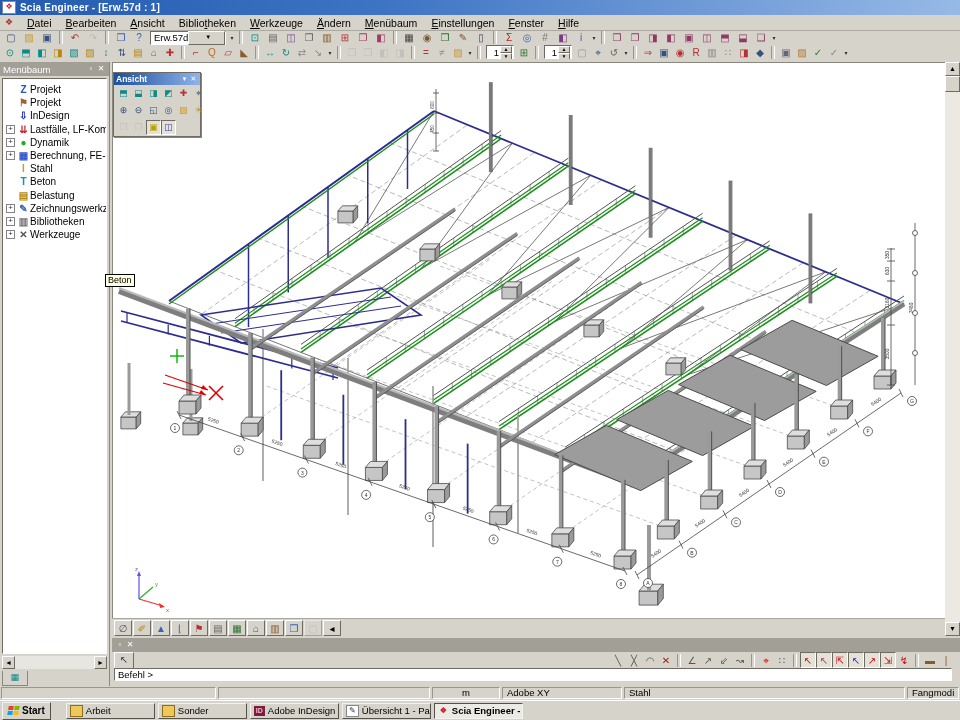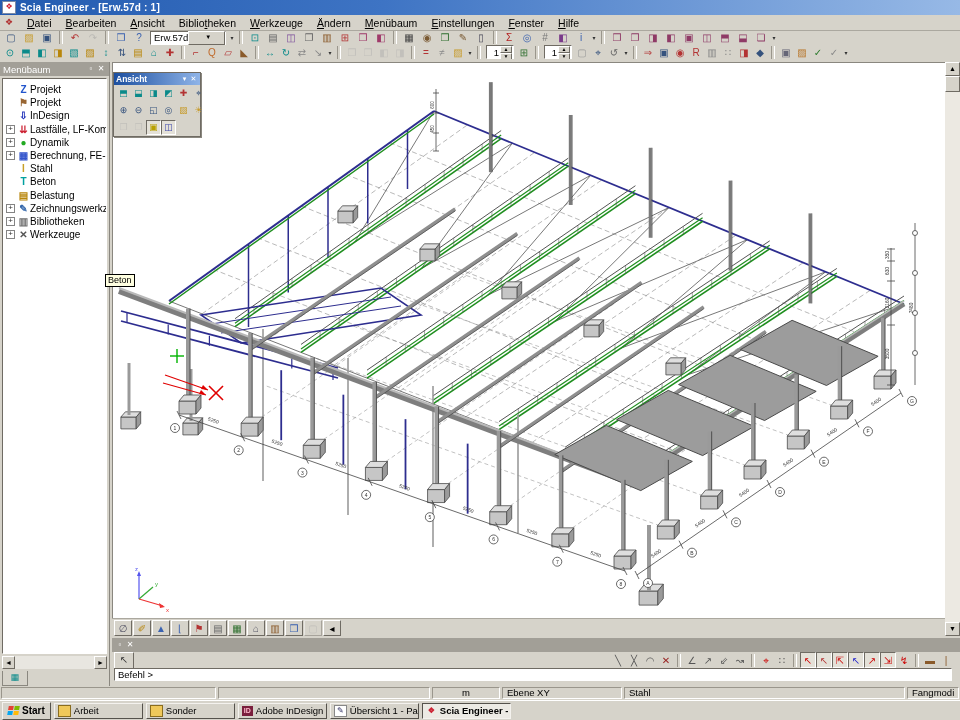--- a/index.html
+++ b/index.html
@@ -83,21 +83,21 @@
   #snapstrip .tbtn{width:14px;}
   #cmdinput{position:absolute;left:114px;top:668px;width:838px;height:13px;background:#fff;
     border:1px solid;border-color:#6f6b63 #fff #fff #6f6b63;box-sizing:border-box;
     font-size:9.5px;line-height:11px;padding-left:3px;}
   
   #statusbar{position:absolute;left:0;top:686px;width:960px;height:14px;background:#d6d3ca;
     display:flex;font-size:9.5px;}
   .scell{border:1px solid;border-color:#9a968c #fff #fff #9a968c;margin:1px;
     padding:0 4px;line-height:10px;display:flex;align-items:center;box-sizing:border-box;}
   #taskbar{position:absolute;left:0;top:700px;width:960px;height:20px;background:#d6d3ca;
-    border-top:1px solid #fff;display:flex;align-items:center;gap:3px;padding:0 2px;box-sizing:border-box;}
+    border-top:1px solid #fff;display:flex;align-items:center;gap:15px;padding:0 2px;box-sizing:border-box;}
   #startbtn{height:16px;display:flex;align-items:center;gap:3px;padding:0 5px;background:#d6d3ca;
     border:1px solid;border-color:#f4f2ee #55524c #55524c #f4f2ee;font-weight:bold;font-size:10px;}
   .winflag{display:grid;grid-template-columns:5px 5px;grid-template-rows:4px 4px;gap:1px;transform:skewX(-10deg);}
   .winflag i{display:block;}
   .tkbtn{width:89px;height:16px;display:flex;align-items:center;gap:3px;padding:0 3px;
     background:#d6d3ca;border:1px solid;border-color:#f4f2ee #55524c #55524c #f4f2ee;
     font-size:9.5px;box-sizing:border-box;overflow:hidden;white-space:nowrap;}
   .tkbtn.active{background:#eceae4;border-color:#55524c #f4f2ee #f4f2ee #55524c;font-weight:bold;}
   .tkico{width:11px;height:10px;flex:0 0 auto;font-size:8px;line-height:9px;text-align:center;}
   .tkico.folder{background:#efc85a;border:1px solid #8a6d1f;}
@@ -1046,21 +1046,21 @@
       </span>
 </div>
 <div id="cmdinput">
   <span>Befehl &gt;</span>
 </div>
 
 <div id="statusbar">
   <span class="scell" style="width:215px"></span>
   <span class="scell" style="width:212px"></span>
   <span class="scell" style="width:68px;justify-content:center">m</span>
-  <span class="scell" style="width:120px">Ebene XY</span>
+  <span class="scell" style="width:120px">Adobe XY</span>
   <span class="scell" style="flex:1">Stahl</span>
   <span class="scell" style="width:52px">Fangmodi</span>
 </div>
 
 <div id="taskbar">
   <span id="startbtn">
     <span class="winflag">
           <i style="background:#e34234"></i>
           <i style="background:#7fba00"></i>
           <i style="background:#05a6f0"></i>

